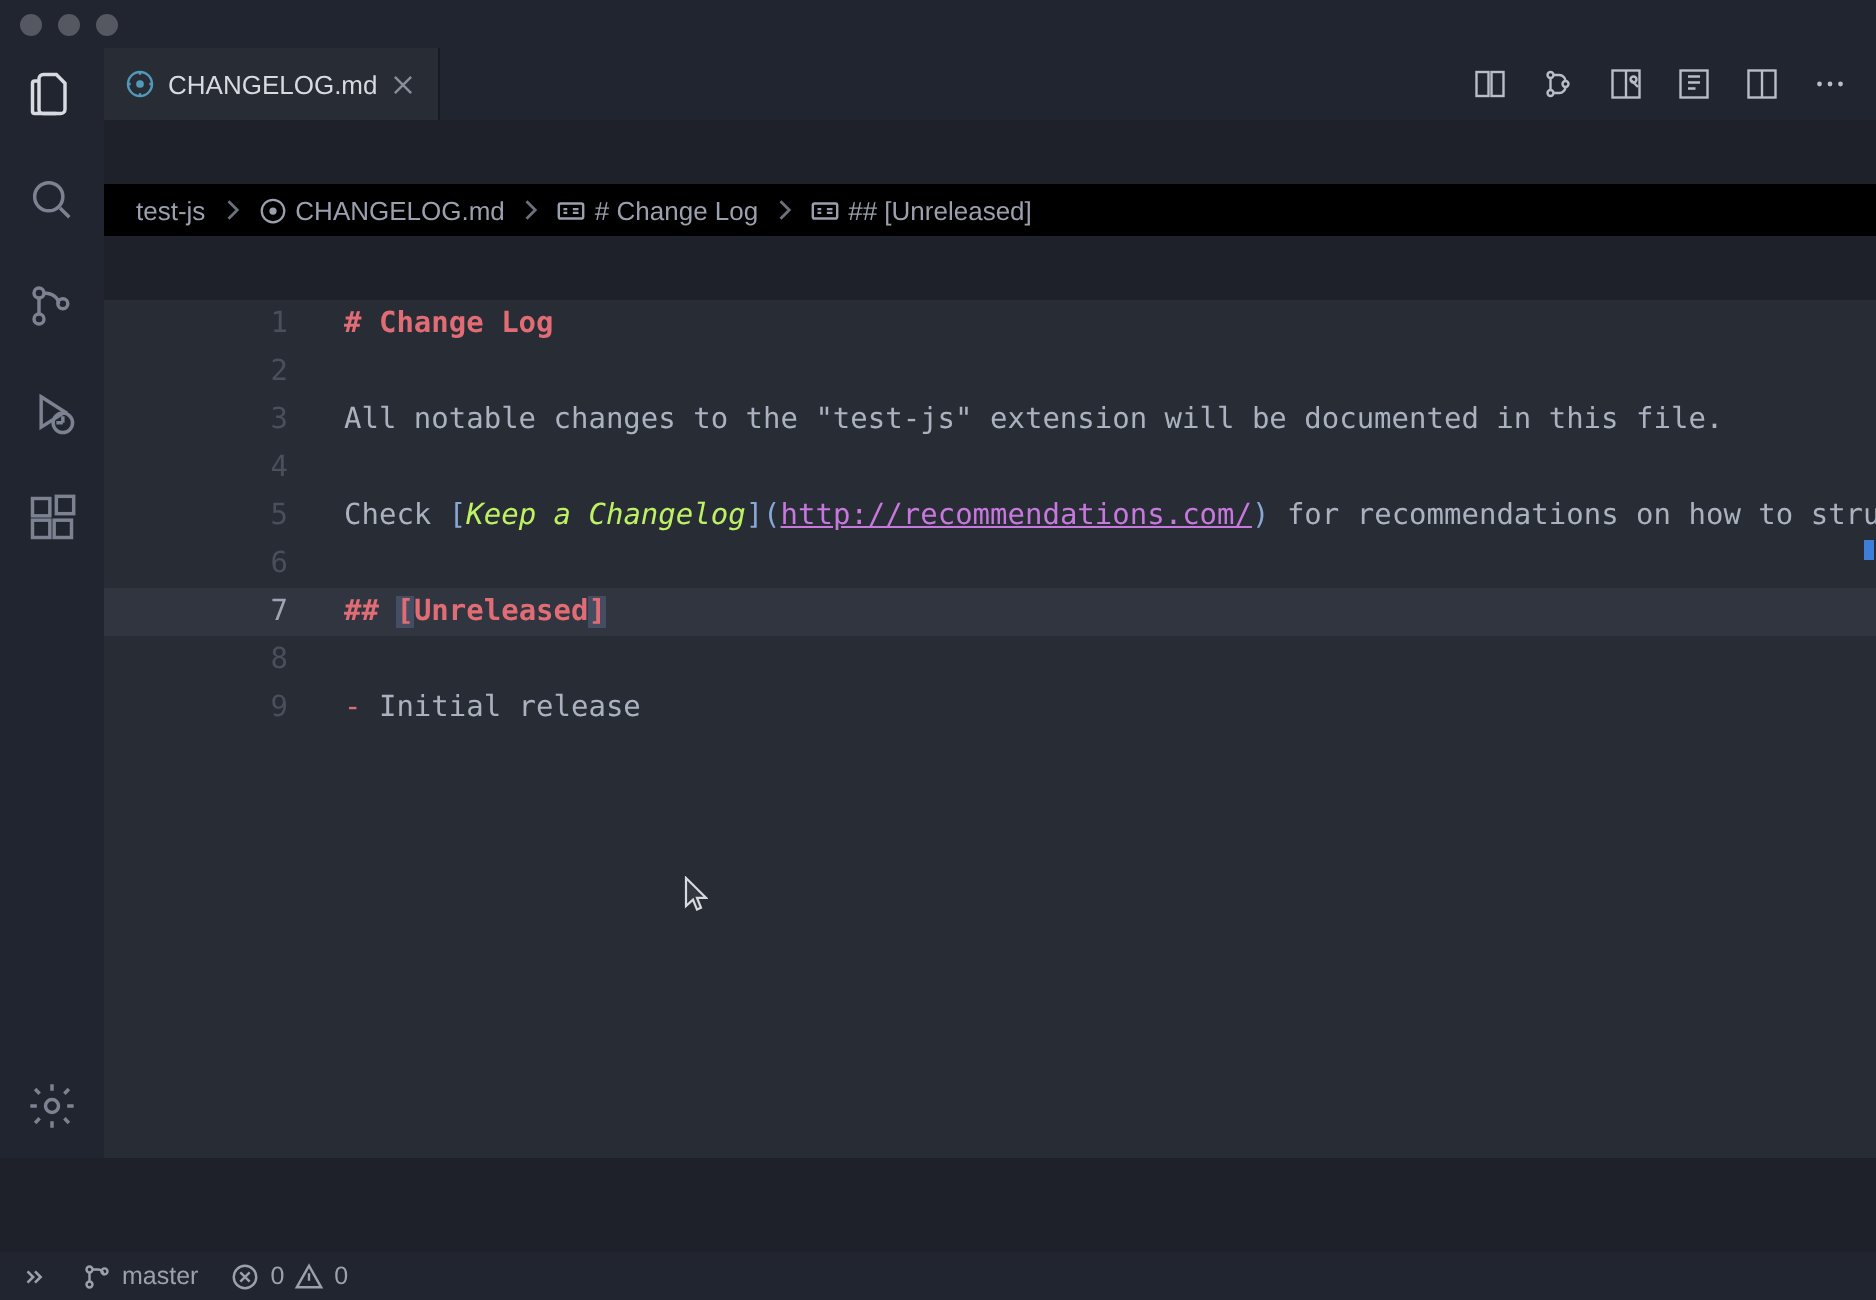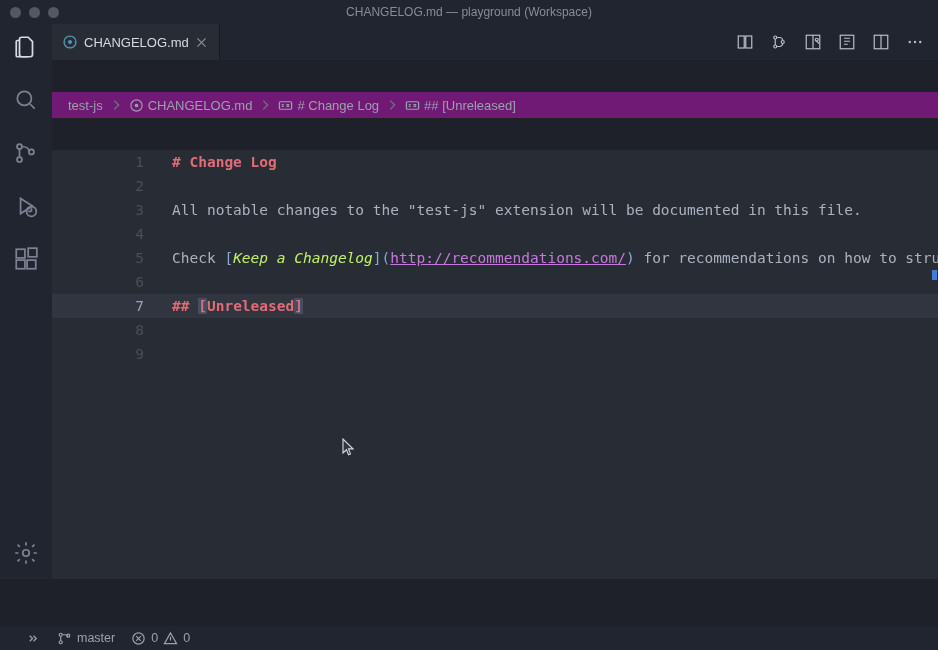--- a/index.html
+++ b/index.html
@@ -62,21 +62,21 @@
   }
   .tab svg.file { width: 16px; height: 16px; color: #519aba; }
   .tab .close { color: #8a8e99; cursor: pointer; width:14px; height:14px; display:flex; align-items:center; justify-content:center;}
   .tabs-spacer { flex: 1; }
   .editor-actions { display: flex; align-items: center; gap: 16px; padding-right: 14px; }
   .editor-actions svg { width: 18px; height: 18px; color: #b9bdc7; cursor: pointer; }
 
   
   .breadcrumb {
     height: 26px;
-    background: #701a75;
+    background: #000000;
     display: flex;
     align-items: center;
     gap: 6px;
     padding: 0 16px;
     color: #9aa0ad;
     font-size: 13px;
   }
   .breadcrumb svg.sep { width: 14px; height: 14px; color: #6c717e; }
   .breadcrumb svg.bc-icon { width: 15px; height: 15px; color: #9aa0ad; }
   .breadcrumb .bc-item { display: flex; align-items: center; gap: 4px; cursor: pointer; }
@@ -126,37 +126,36 @@
 
   
   .statusbar {
     height: 24px;
     background: #21252f;
     display: flex;
     align-items: center;
     justify-content: space-between;
     font-size: 12.5px;
     color: #9ba0ac;
-    padding: 0 26px;
+    padding: 0 10px;
     margin-top: 47px;
   }
   .status-left, .status-right { display: flex; align-items: center; gap: 16px; }
   .status-item { display: flex; align-items: center; gap: 5px; cursor: pointer; }
   .status-item svg { width: 15px; height: 15px; }
 </style>
 </head>
 <body>
 
 <div class="titlebar">
   <div class="traffic">
     <span></span>
     <span></span>
     <span></span>
   </div>
-  <div class="title-text">CHANGELOG.md — playground (Workspace)</div>
 </div>
 
 <div class="main-row">
 
   <div class="activitybar">
     <div class="act-top">
       <div class="active">
         <svg viewBox="0 0 24 24" fill="none" stroke="currentColor" stroke-width="1.6">
             <path d="M8 3h6l4 4v12a2 2 0 0 1-2 2H8a2 2 0 0 1-2-2V5a2 2 0 0 1 2-2z"></path>
             <path d="M6 6H4a1 1 0 0 0-1 1v13a1 1 0 0 0 1 1h10"></path>
@@ -304,20 +303,21 @@
 
       <div class="code">
         <div class="line"><span class="tok-heading"># Change Log</span></div>
         <div class="line"><span></span></div>
         <div class="line"><span class="tok-default">All notable changes to the "test-js" extension will be documented in this file.</span></div>
         <div class="line"><span></span></div>
         <div class="line"><span class="tok-default">Check </span><span class="tok-bracket">[</span><span class="tok-linktext">Keep a Changelog</span><span class="tok-bracket">]</span><span class="tok-bracket">(</span><span class="tok-url">http://recommendations.com/</span><span class="tok-bracket">)</span><span class="tok-default"> for recommendations on how to structure this file.</span></div>
         <div class="line"><span></span></div>
         <div class="line"><span class="tok-heading">## </span><span class="tok-heading bracket-hl">[</span><span class="tok-heading">Unreleased</span><span class="tok-heading bracket-hl">]</span></div>
         <div class="line"><span></span></div>
+        <div class="line"><span class="tok-list">- </span><span class="tok-default">Initial release</span></div>
       </div>
 
       <div class="overview-ruler">
         <div class="ruler-mark" style="top:120px"></div>
       </div>
 
       <svg class="cursor-pointer" style="left:290px; top:288px;" viewBox="0 0 12 18" fill="none" stroke="#d7dae0" stroke-width="1.1">
           <path d="M1 1v14l3.5-3.2 2 5 2-.9-2-5H11z" fill="rgba(255,255,255,0.05)"></path>
         </svg>
     </div>

